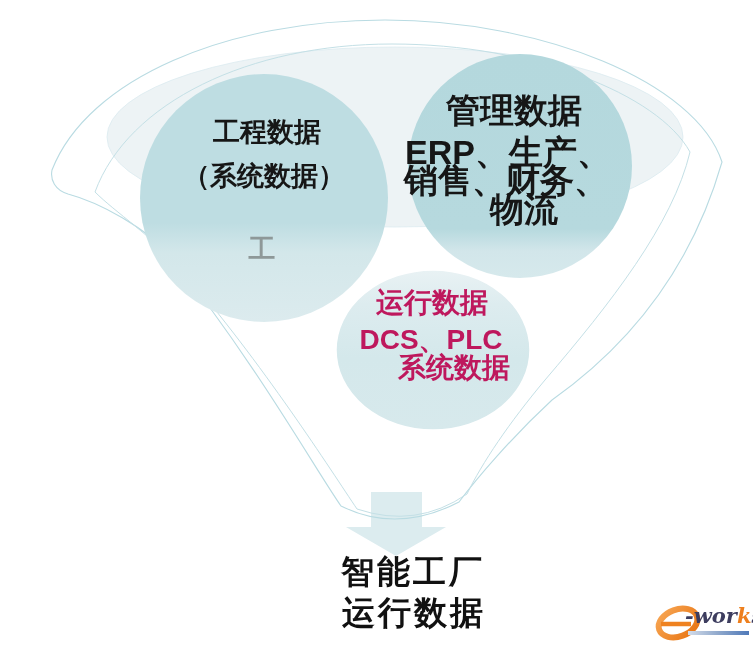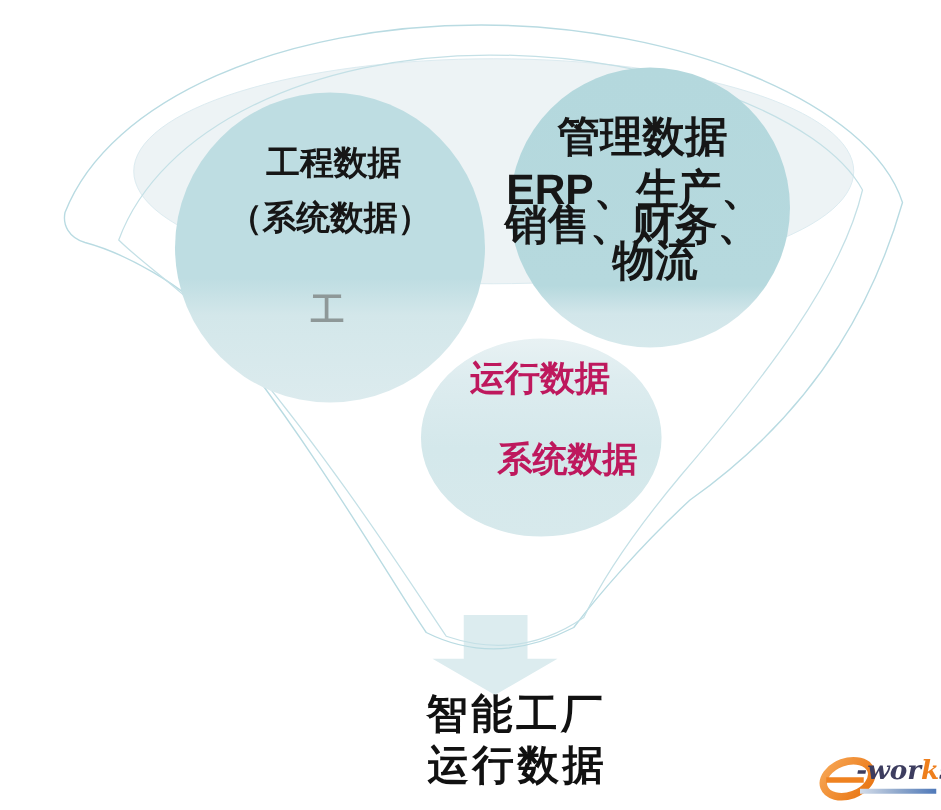--- a/index.html
+++ b/index.html
@@ -98,20 +98,21 @@
   <div class="tline c-eng" style="left:267px;top:131px">工程数据</div>
   <div class="tline c-eng" style="left:264px;top:175px">（系统数据）</div>
   <div class="tline c-eng gray" style="left:262px;top:248px">工</div>
 
   <div class="tline c-mgt" style="left:514px;top:110px">管理数据</div>
   <div class="tline c-mgt" style="left:506px;top:180px">销售、财务、</div>
   <div class="tline c-mgt" style="left:508px;top:152px"><span class="sans">ERP</span><span>、生产、</span></div>
   <div class="tline c-mgt" style="left:524px;top:209px">物流</div>
 
   <div class="tline c-op" style="left:432px;top:303px">运行数据</div>
+  <div class="tline c-op sans" style="left:431px;top:340px">DCS、PLC</div>
   <div class="tline c-op" style="left:454px;top:368px">系统数据</div>
 
   <div class="tline title" style="left:413px;top:571px">智能工厂</div>
   <div class="tline title" style="left:414px;top:612px">运行数据</div>
 
   <div class="logo">
     <svg class="logo-e" width="50" height="38" viewBox="0 0 50 38">
       <defs>
         <linearGradient id="gO" x1="0" y1="0" x2="1" y2="1">
           <stop offset="0" stop-color="#f7a654"></stop>

